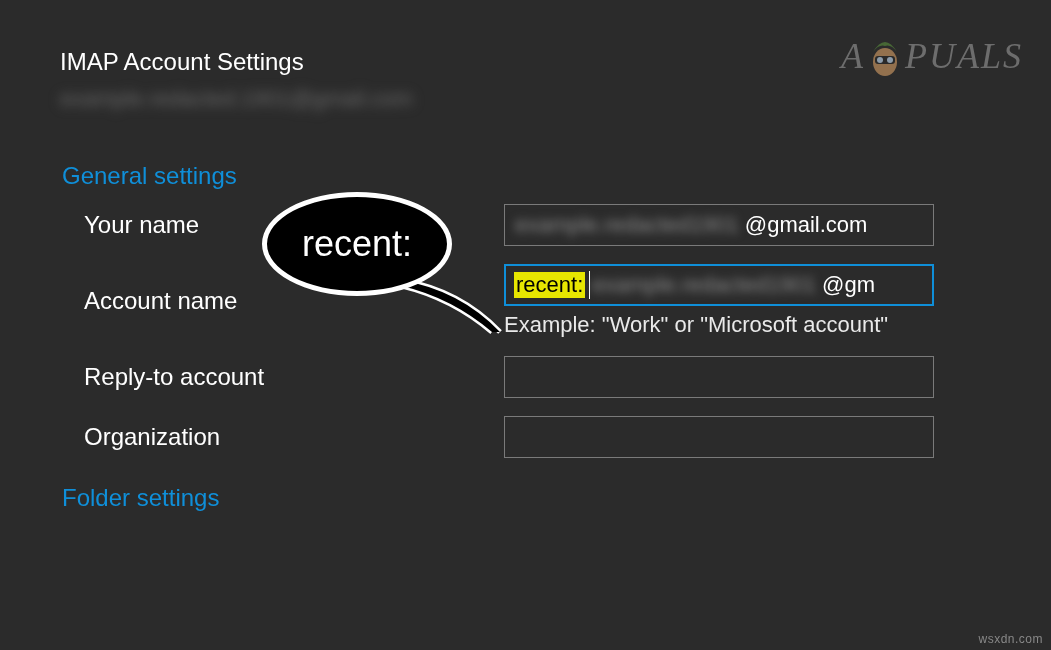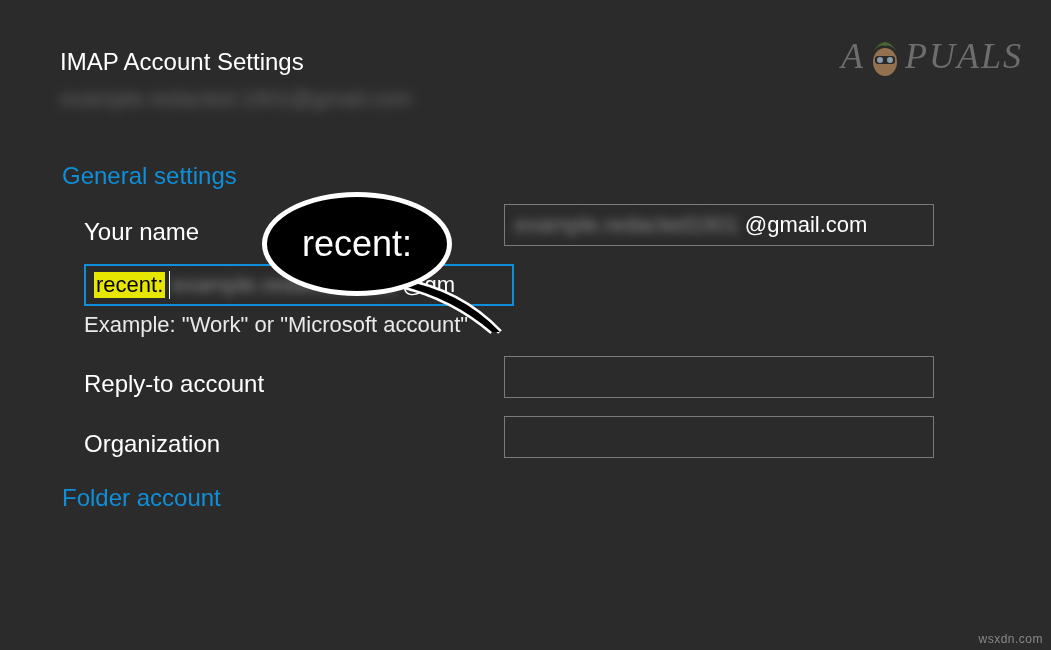--- a/index.html
+++ b/index.html
@@ -26,21 +26,21 @@
       margin-bottom: 50px;
     }
     .section-heading {
       color: #0f8fd9;
       font-size: 24px;
       font-weight: 400;
       margin: 26px 0 14px 2px;
     }
     .row {
       display: flex;
-      align-items: flex-end;
+      align-items: center;
       margin-bottom: 18px;
       padding-left: 24px;
     }
     .row .label {
       width: 420px;
       color: #fff;
       font-size: 24px;
       font-weight: 400;
     }
     .field-wrap {
@@ -153,20 +153,21 @@
     <div class="label">Your name</div>
     <div class="field-wrap">
       <div class="name-box">
         <span class="blur-text">example.redacted1901</span>
         <span class="clear-suffix">@gmail.com</span>
       </div>
     </div>
   </div>
 
   <div class="row">
+    <div class="label">Account name</div>
     <div class="field-wrap">
       <div class="acct-box">
         <span class="recent-tag">recent:</span>
         <span class="cursor"></span>
         <span class="blur-text">example.redacted1901</span>
         <span class="clear-suffix">@gm</span>
       </div>
       <div class="helper">Example: "Work" or "Microsoft account"</div>
     </div>
   </div>
@@ -178,21 +179,21 @@
     </div>
   </div>
 
   <div class="row">
     <div class="label">Organization</div>
     <div class="field-wrap">
       <input class="text-input" type="text" value="" style="">
     </div>
   </div>
 
-  <div class="section-heading">Folder account</div>
+  <div class="section-heading">Folder settings</div>
 
 </div>
 
 <div class="callout-ellipse">
   <span class="txt">recent:</span>
 </div>
 <svg class="callout-tail" style="left:380px; top:270px;" width="140" height="80">
   <path d="M20 10 Q80 20 120 62" stroke="#fff" stroke-width="5" fill="none"></path>
   <path d="M22 16 Q72 28 112 62" stroke="#fff" stroke-width="5" fill="none"></path>
   <path d="M20 10 Q80 20 120 62 L112 62 Q72 28 22 16 Z" fill="#000"></path>

